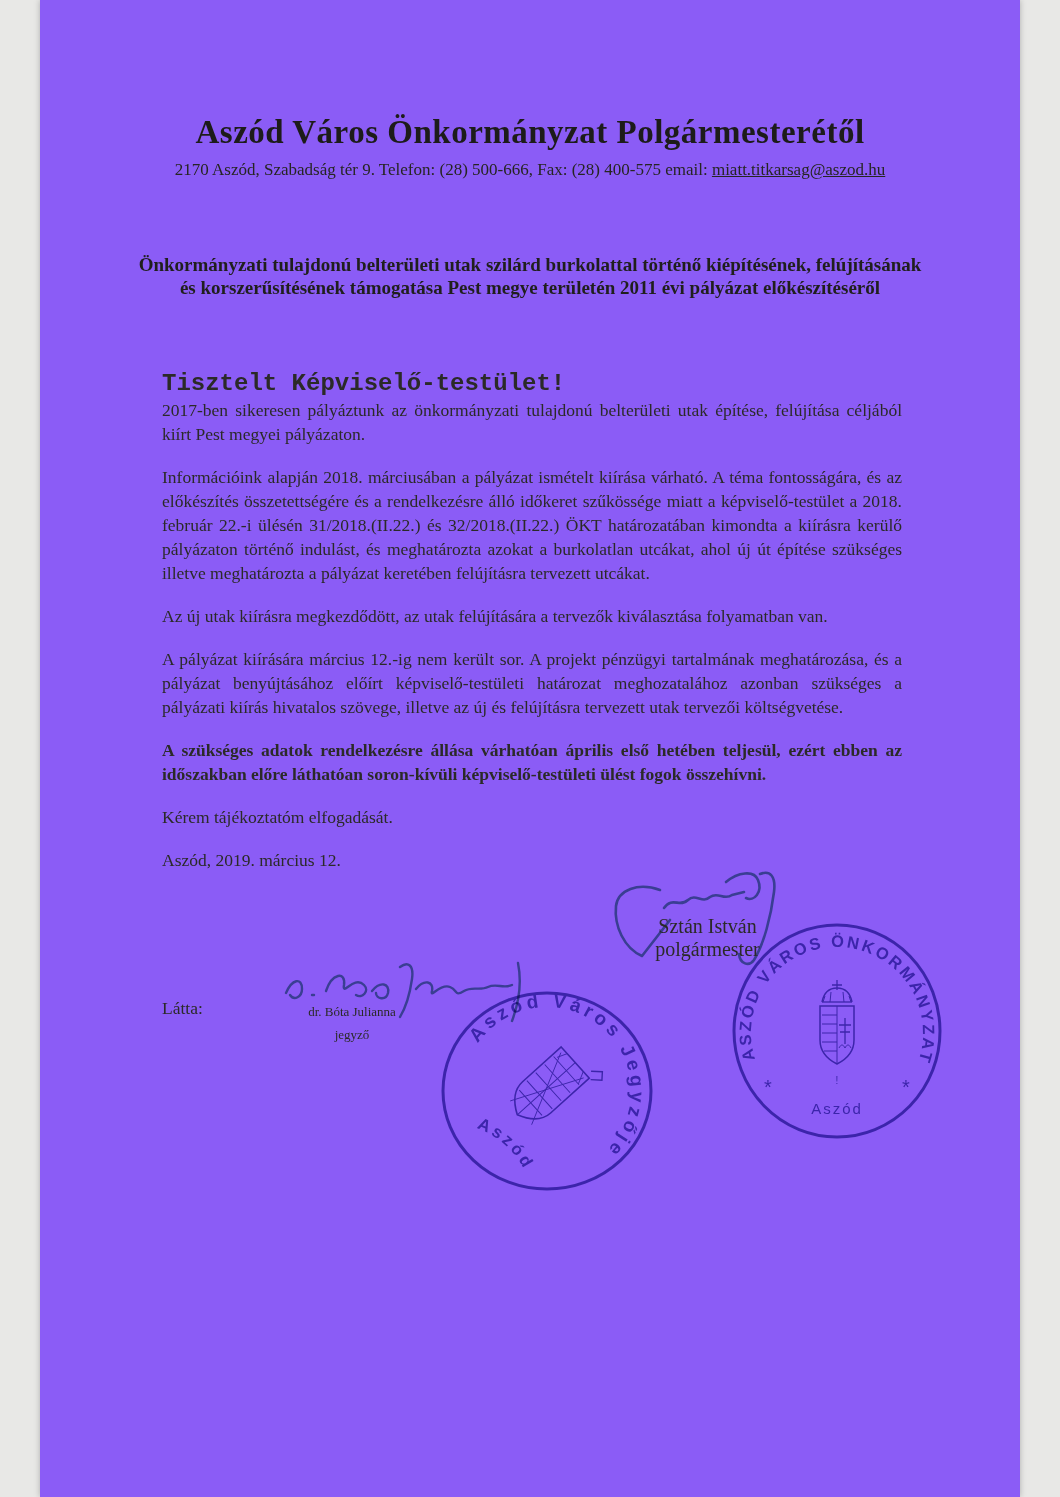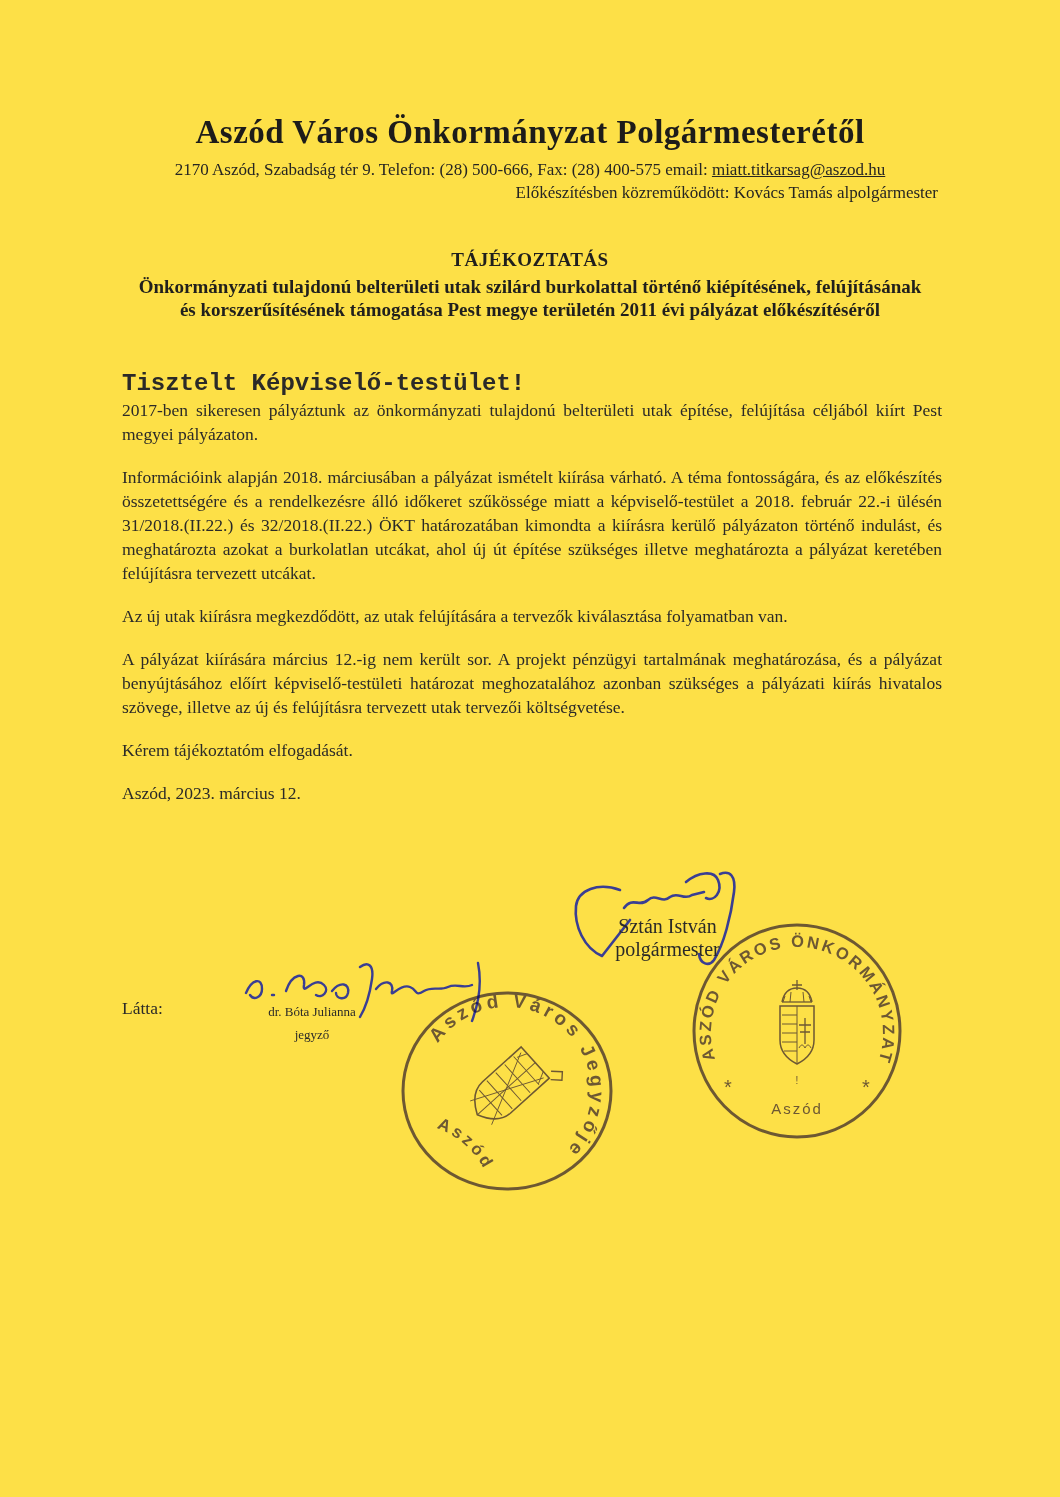--- a/index.html
+++ b/index.html
@@ -2,23 +2,23 @@
 <html lang="hu"><head>
 <meta charset="utf-8">
 <style>
   html,body{margin:0;padding:0;}
   body{
     background:#e8e8e6;
     font-family:"Liberation Serif","DejaVu Serif",serif;
   }
   .page{
     position:relative;
-    width:1060px;height:1497px;
+    width:980px;height:1497px;
     margin:0 auto;
-    background:#fde047;
+    background:#8b5cf6;
     color:#2b2a28;
     overflow:hidden;
     box-shadow:0 0 6px rgba(0,0,0,.25);
   }
   
   .letterhead{position:absolute;top:114px;left:0;width:100%;text-align:center;}
   .lh-title{
     font-size:33px;font-weight:bold;color:#1d1c1a;letter-spacing:.5px;
   }
   .lh-contact{margin-top:9px;font-size:17px;color:#262522;}
@@ -52,36 +52,35 @@
   .stamp text{font-family:"Liberation Sans","DejaVu Sans",sans-serif;}
 </style>
 </head>
 <body>
 
 <div class="page">
 
   <div class="letterhead">
     <div class="lh-title">Aszód Város Önkormányzat Polgármesterétől</div>
     <div class="lh-contact"><span>2170 Aszód, Szabadság tér 9. Telefon: (28) 500-666, Fax: (28) 400-575 email: </span><span class="email">miatt.titkarsag@aszod.hu</span></div>
-    <div class="lh-prepared">Előkészítésben közreműködött: Kovács Tamás alpolgármester</div>
   </div>
 
   <div class="subject">
-    <div class="subject-title">TÁJÉKOZTATÁS</div>
     <div class="subject-sub">Önkormányzati tulajdonú belterületi utak szilárd burkolattal történő kiépítésének, felújításának és korszerűsítésének támogatása Pest megye területén 2011 évi pályázat előkészítéséről</div>
   </div>
 
   <div class="content">
     <div class="salutation">Tisztelt Képviselő-testület!</div>
     <p>2017-ben sikeresen pályáztunk az önkormányzati tulajdonú belterületi utak építése, felújítása céljából kiírt Pest megyei pályázaton.</p>
     <p>Információink alapján 2018. márciusában a pályázat ismételt kiírása várható. A téma fontosságára, és az előkészítés összetettségére és a rendelkezésre álló időkeret szűkössége miatt a képviselő-testület a 2018. február 22.-i ülésén 31/2018.(II.22.) és 32/2018.(II.22.) ÖKT határozatában kimondta a kiírásra kerülő pályázaton történő indulást, és meghatározta azokat a burkolatlan utcákat, ahol új út építése szükséges illetve meghatározta a pályázat keretében felújításra tervezett utcákat.</p>
     <p class="no-justify">Az új utak kiírásra megkezdődött, az utak felújítására a tervezők kiválasztása folyamatban van.</p>
     <p>A pályázat kiírására március 12.-ig nem került sor. A projekt pénzügyi tartalmának meghatározása, és a pályázat benyújtásához előírt képviselő-testületi határozat meghozatalához azonban szükséges a pályázati kiírás hivatalos szövege, illetve az új és felújításra tervezett utak tervezői költségvetése.</p>
+    <p class="strong">A szükséges adatok rendelkezésre állása várhatóan április első hetében teljesül, ezért ebben az időszakban előre láthatóan soron-kívüli képviselő-testületi ülést fogok összehívni.</p>
     <p class="no-justify">Kérem tájékoztatóm elfogadását.</p>
-    <p class="no-justify dateline">Aszód, 2023. március 12.</p>
+    <p class="no-justify dateline">Aszód, 2019. március 12.</p>
   </div>
 
   <svg class="sig-mayor-svg" viewBox="0 0 210 105">
     <g fill="none" stroke="#3a3e93" stroke-width="2.6" stroke-linecap="round" stroke-linejoin="round">
       <path d="M52 22 C30 14 10 22 8 38 C6 58 16 80 34 88 L62 52"></path>
       <path d="M56 40 C64 28 72 40 80 32 C88 25 94 36 102 29 C110 23 116 33 124 27 L136 24"></path>
       <path d="M118 14 C130 4 146 2 150 12 C155 24 146 34 138 30"></path>
       <path d="M152 6 C162 2 168 8 166 24 C163 48 156 76 146 92 C141 99 132 96 131 86"></path>
     </g>
   </svg>

